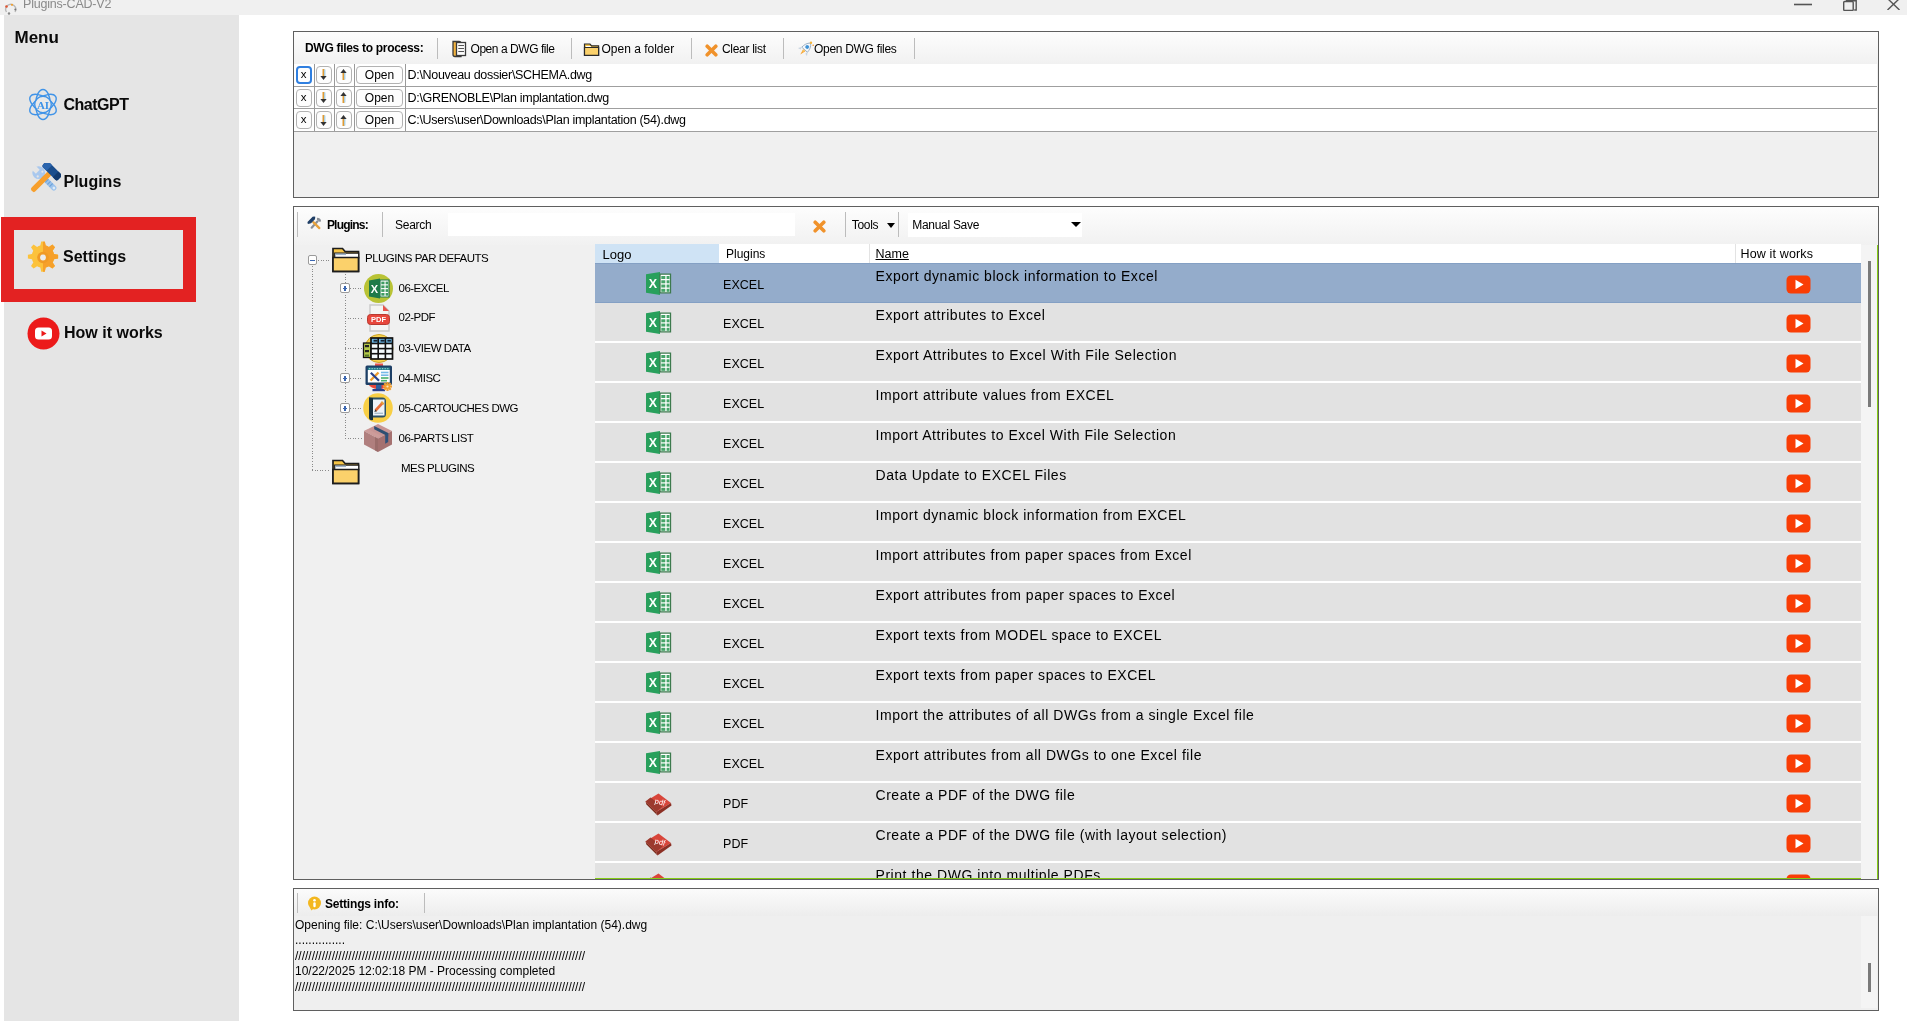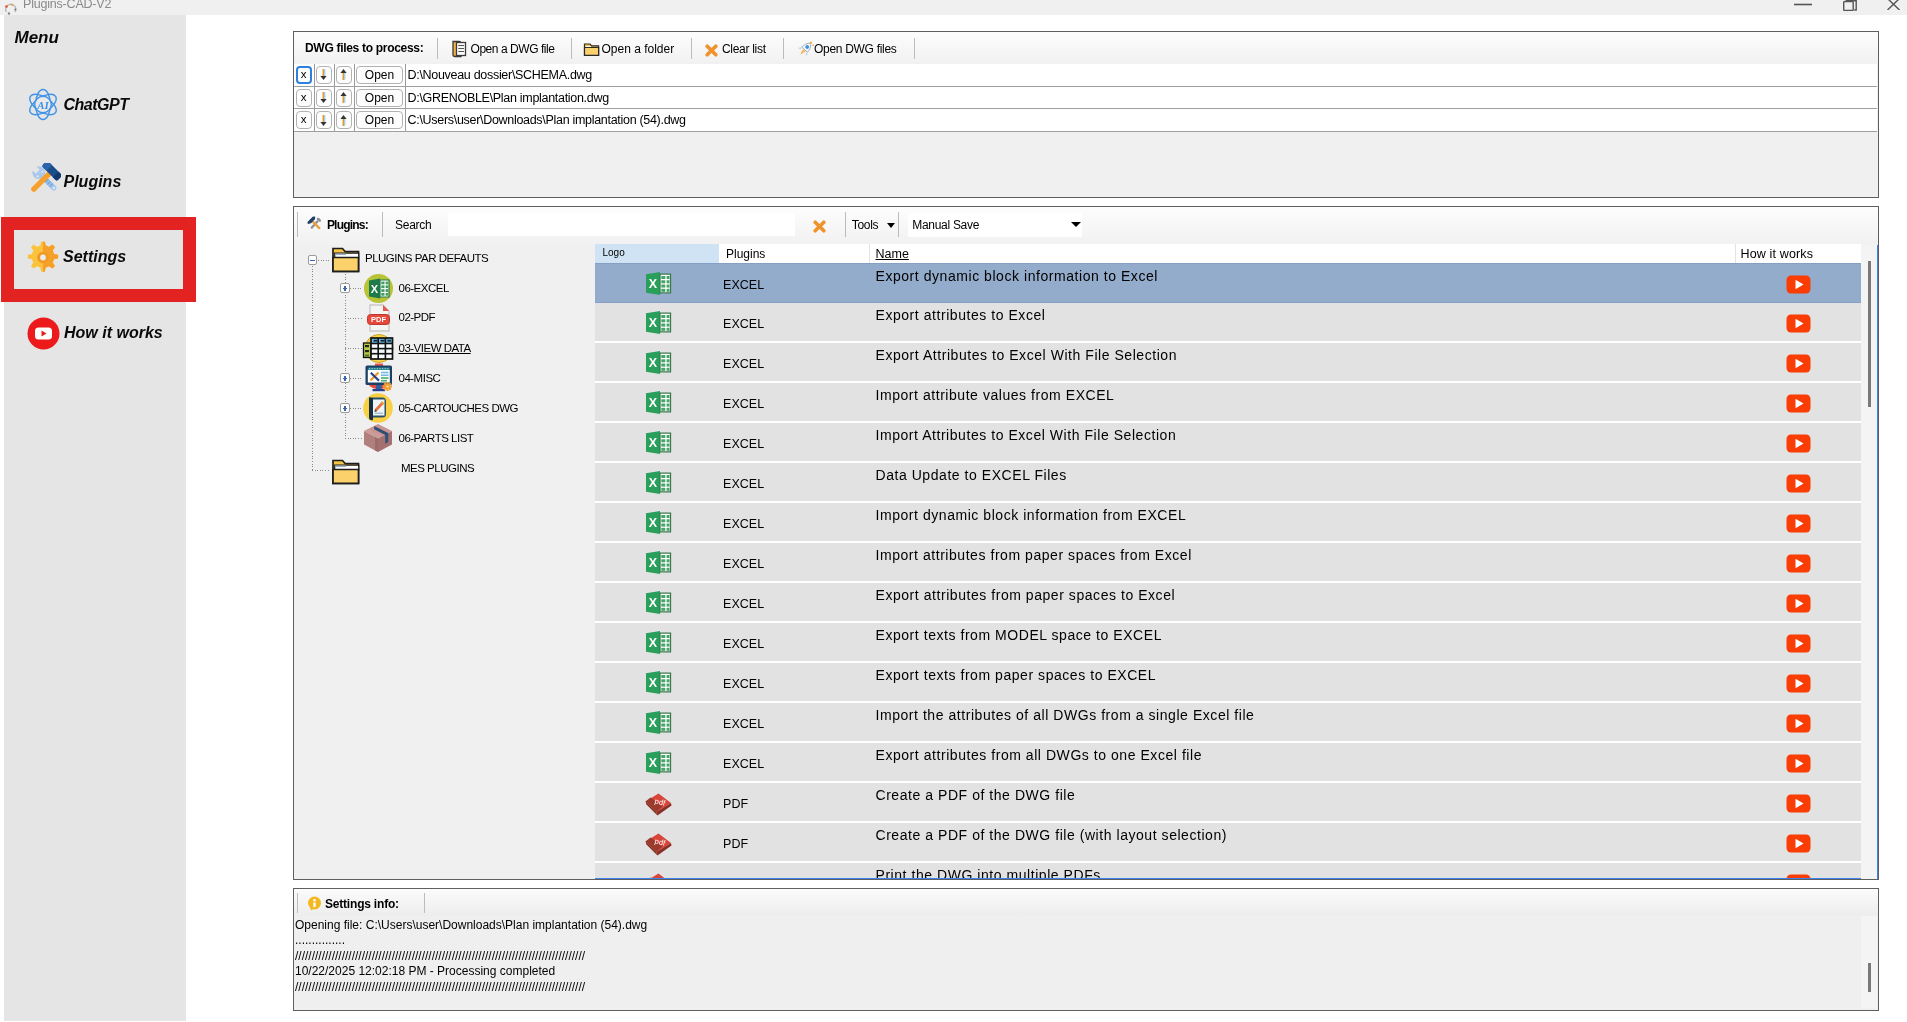--- a/index.html
+++ b/index.html
@@ -1,22 +1,22 @@
 <!DOCTYPE html>
 <html><head>
 <meta charset="utf-8">
 <style>
 * { margin:0; padding:0; box-sizing:border-box; }
 html,body { width:1907px; height:1022px; background:#fff; font-family:"Liberation Sans", sans-serif; overflow:hidden; }
 #titlebar { position:absolute; left:0; top:0; width:1907px; height:15px; background:#f0f0f0; }
 #titletext { position:absolute; left:23px; top:-3px; font-size:12.5px; color:#8a8a8a; letter-spacing:-0.2px; }
-#sidebar { position:absolute; left:4px; top:15px; width:182px; height:1006px; background:#e5e5e5;font-style:italic; }
+#sidebar { position:absolute; left:4px; top:15px; width:235px; height:1006px; background:#e5e5e5; }
 .sideitem { position:absolute; font-weight:bold; color:#0a0a0a; font-size:16px; white-space:nowrap; }
 #dwgpanel { position:absolute; left:292.5px; top:31px; width:1586px; height:167px; background:#f0f0f0; border:1.5px solid #5f5f5f; }
-#plugpanel { position:absolute; left:292.5px; top:205.5px; width:1586px; height:674px; background:#3b82f6; border:1.5px solid #5f5f5f; overflow:hidden; }
+#plugpanel { position:absolute; left:292.5px; top:205.5px; width:1586px; height:674px; background:#84cc16; border:1.5px solid #5f5f5f; overflow:hidden; }
 #execpanel { position:absolute; left:292.5px; top:887.5px; width:1586px; height:123px; background:#efefef; border:1.5px solid #5f5f5f; overflow:hidden; }
 .phead { position:absolute; left:0; top:0; width:100%; background:linear-gradient(#fdfdfd,#f1f1f1); }
 .vsep { position:absolute; width:1px; background:#bcbcbc; }
 .btnlbl { position:absolute; font-size:12px; color:#000; white-space:nowrap;text-align:center; }
 .boldlbl { position:absolute; font-size:12px; font-weight:bold; color:#000; white-space:nowrap; }
 .dwgrow { position:absolute; left:0; width:1583px; height:22.6px; background:#fff; border-bottom:1px solid #9f9f9f; }
 .cellline { position:absolute; top:0; width:1px; height:100%; background:#9a9a9a; }
 .sbtn { position:absolute; top:2px; width:16px; height:18px; background:#fdfdfd; border:1px solid #b2b2b2; border-radius:4px; font-size:11.5px; text-align:center; line-height:15px; color:#000; }
 .sbtn svg { vertical-align:middle; }
 .obtn { position:absolute; top:2px; width:46.5px; height:18px; background:#fdfdfd; border:1px solid #b2b2b2; border-radius:4px; font-size:12px; text-align:center; line-height:16px; color:#000; }
@@ -324,21 +324,21 @@
           <rect x="18.6" y="6.8" width="4" height="1.8"></rect>
           <rect x="25.4" y="6.8" width="3.5" height="1.8"></rect>
         </g>
         <rect x="9" y="5" width="21.5" height="21" fill="none" stroke="#111" stroke-width="1.7"></rect>
         <line x1="9" y1="10.5" x2="30.5" y2="10.5" stroke="#111" stroke-width="1.6"></line>
         <line x1="9" y1="15.6" x2="30.5" y2="15.6" stroke="#111" stroke-width="1.6"></line>
         <line x1="9" y1="20.7" x2="30.5" y2="20.7" stroke="#111" stroke-width="1.6"></line>
         <line x1="16.2" y1="5" x2="16.2" y2="26" stroke="#111" stroke-width="1.6"></line>
         <line x1="23.4" y1="5" x2="23.4" y2="26" stroke="#111" stroke-width="1.6"></line>
       </svg></div>
-  <div class="treetxt" style="left:105px; top:135.1px;text-decoration:underline;">03-VIEW DATA</div>
+  <div class="treetxt" style="left:105px; top:135.1px;">03-VIEW DATA</div>
   <div style="position:absolute; left:69px; top:156.1px;"><svg width="31" height="32" viewBox="0 0 31 32">
         <rect x="12" y="0.5" width="8" height="3" fill="#e8554d"></rect>
         <path d="M5 20 a11 8 0 0 0 21.5 0 z" fill="#e8473c"></path>
         <rect x="2.5" y="2.5" width="26.5" height="19.5" rx="1.5" fill="#1d3f66"></rect>
         <rect x="4.8" y="7" width="22" height="12.5" fill="#fdfefe"></rect>
         <rect x="4.8" y="4.5" width="22" height="2.5" fill="#2a7f8f"></rect>
         <g stroke="#9fe0d8" stroke-width="1">
           <line x1="6" y1="5.7" x2="26" y2="5.7" stroke-dasharray="1.2 1.4"></line>
         </g>
         <line x1="7.5" y1="17.5" x2="15.5" y2="9.5" stroke="#f09c2e" stroke-width="2.4"></line>
@@ -391,21 +391,21 @@
   <div style="position:absolute; left:36px; top:250.3px;"><svg width="31" height="28" viewBox="0 0 31 28">
         <path d="M3 3.5 h9.5 l2.8 3.2 h13.2 v19.8 h-25.5 z" fill="#f6c546" stroke="#1d1d1d" stroke-width="1.7"></path>
         <path d="M4.7 8.2 h24 v4.6 h-24 z" fill="#fff" stroke="#1d1d1d" stroke-width="1.2"></path>
         <path d="M5 8.5 h11 v1.6 h-11 z" fill="#9fb3c8"></path>
         <path d="M3 12.5 h25.5 v13.8 h-25.5 z" fill="#fbd16b" stroke="#1d1d1d" stroke-width="1.7"></path>
       </svg></div>
   <div class="treetxt" style="left:71.5px; top:255px;padding-left:36px;">MES PLUGINS</div>
 
   <div id="tblhead">
     <div style="position:absolute; left:0; top:0; width:124.5px; height:19px; background:#cfe3f5;"></div>
-    <div class="btnlbl" style="left:8px; top:2.5px; font-size:10px;">Logo</div>
+    <div class="btnlbl" style="left:8px; top:2.5px; font-size:13px;">Logo</div>
     <div style="position:absolute; left:274.5px; top:0; width:1px; height:19px; background:#e3e3e3;"></div>
       <div style="position:absolute; left:1140px; top:0; width:1px; height:19px; background:#e3e3e3;"></div>
       <div class="btnlbl" style="left:131.5px; top:2.5px; font-size:12px;">Plugins</div>
     <div class="btnlbl" style="left:281px; top:2.5px; font-size:12.5px;text-decoration:underline;">Name</div>
     <div class="btnlbl" style="left:1146px; top:2.5px; font-size:12.5px; letter-spacing:0.15px;">How it works</div>
   </div>
   <div id="tbody" style="position:absolute; left:301px; top:56px; width:1266.5px; height:615px; overflow:hidden; background:#fff;">
   <div class="trow" style="top:0.0px; height:40px; background:#94accb; border-top:1.5px solid #84a0c4; border-bottom:1.5px solid #84a0c4;">
         <svg class="xlic" width="28" height="25" viewBox="0 0 28 24" preserveAspectRatio="none">
           <polygon points="2,3.2 16,1 16,23 2,20.8" fill="#28a05c"></polygon>

